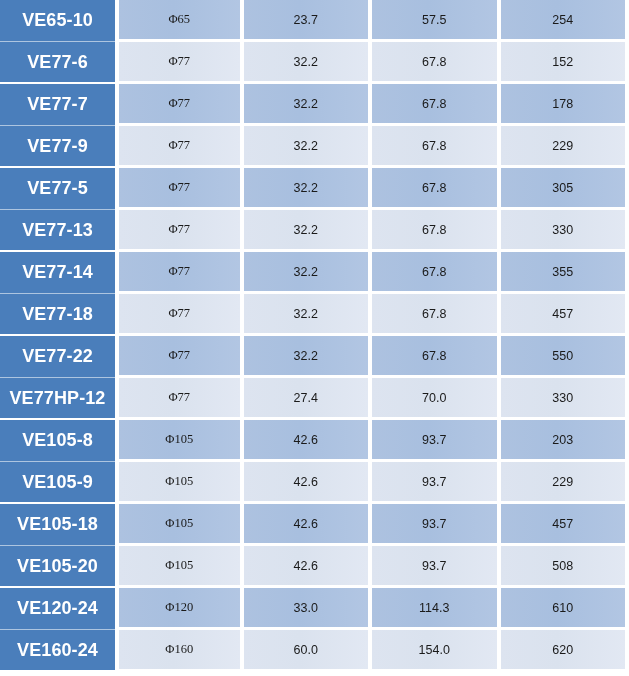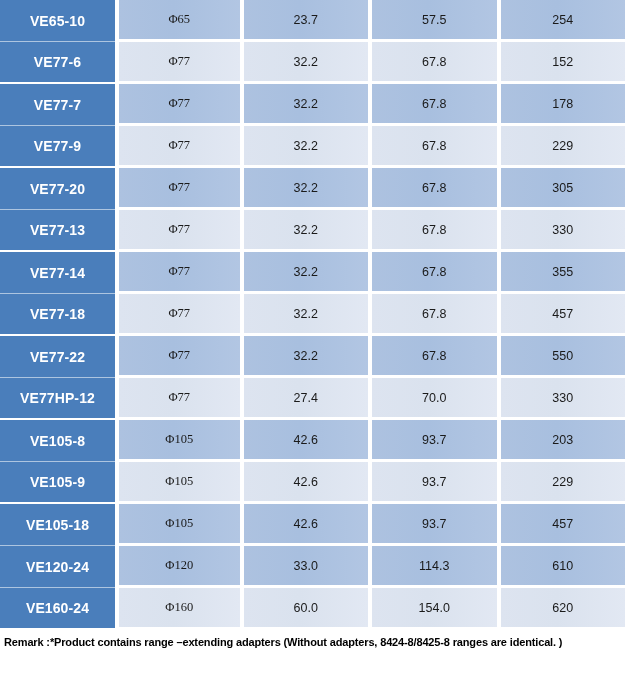--- a/index.html
+++ b/index.html
@@ -24,21 +24,21 @@
   #spec-table tr {
     height: 42px;
   }
 
   
   .model-cell {
     width: 113px;
     background: #4a7ebb;
     color: #ffffff;
     font-weight: bold;
-    font-size: 14px;
+    font-size: 18px;
     text-align: center;
     vertical-align: middle;
     border-bottom: 2px solid #ffffff;
     letter-spacing: 0.1px;
     white-space: nowrap;
   }
   
   tr.pair-top .model-cell {
     border-bottom: 1px solid rgba(255,255,255,0.55);
   }
@@ -107,21 +107,21 @@
         <td class="data-cell last-data">178</td>
       </tr>
       <tr class="row-light">
         <td class="model-cell">VE77-9</td>
         <td class="data-cell first-data">Φ77</td>
         <td class="data-cell">32.2</td>
         <td class="data-cell">67.8</td>
         <td class="data-cell last-data">229</td>
       </tr>
       <tr class="row-dark pair-top">
-        <td class="model-cell">VE77-20</td>
+        <td class="model-cell">VE77-5</td>
         <td class="data-cell first-data">Φ77</td>
         <td class="data-cell">32.2</td>
         <td class="data-cell">67.8</td>
         <td class="data-cell last-data">305</td>
       </tr>
       <tr class="row-light">
         <td class="model-cell">VE77-13</td>
         <td class="data-cell first-data">Φ77</td>
         <td class="data-cell">32.2</td>
         <td class="data-cell">67.8</td>
@@ -168,20 +168,27 @@
         <td class="data-cell">42.6</td>
         <td class="data-cell">93.7</td>
         <td class="data-cell last-data">229</td>
       </tr>
       <tr class="row-dark pair-top">
         <td class="model-cell">VE105-18</td>
         <td class="data-cell first-data">Φ105</td>
         <td class="data-cell">42.6</td>
         <td class="data-cell">93.7</td>
         <td class="data-cell last-data">457</td>
+      </tr>
+      <tr class="row-light">
+        <td class="model-cell">VE105-20</td>
+        <td class="data-cell first-data">Φ105</td>
+        <td class="data-cell">42.6</td>
+        <td class="data-cell">93.7</td>
+        <td class="data-cell last-data">508</td>
       </tr>
       <tr class="row-dark pair-top">
         <td class="model-cell">VE120-24</td>
         <td class="data-cell first-data">Φ120</td>
         <td class="data-cell">33.0</td>
         <td class="data-cell">114.3</td>
         <td class="data-cell last-data">610</td>
       </tr>
       <tr class="row-light">
         <td class="model-cell">VE160-24</td>

